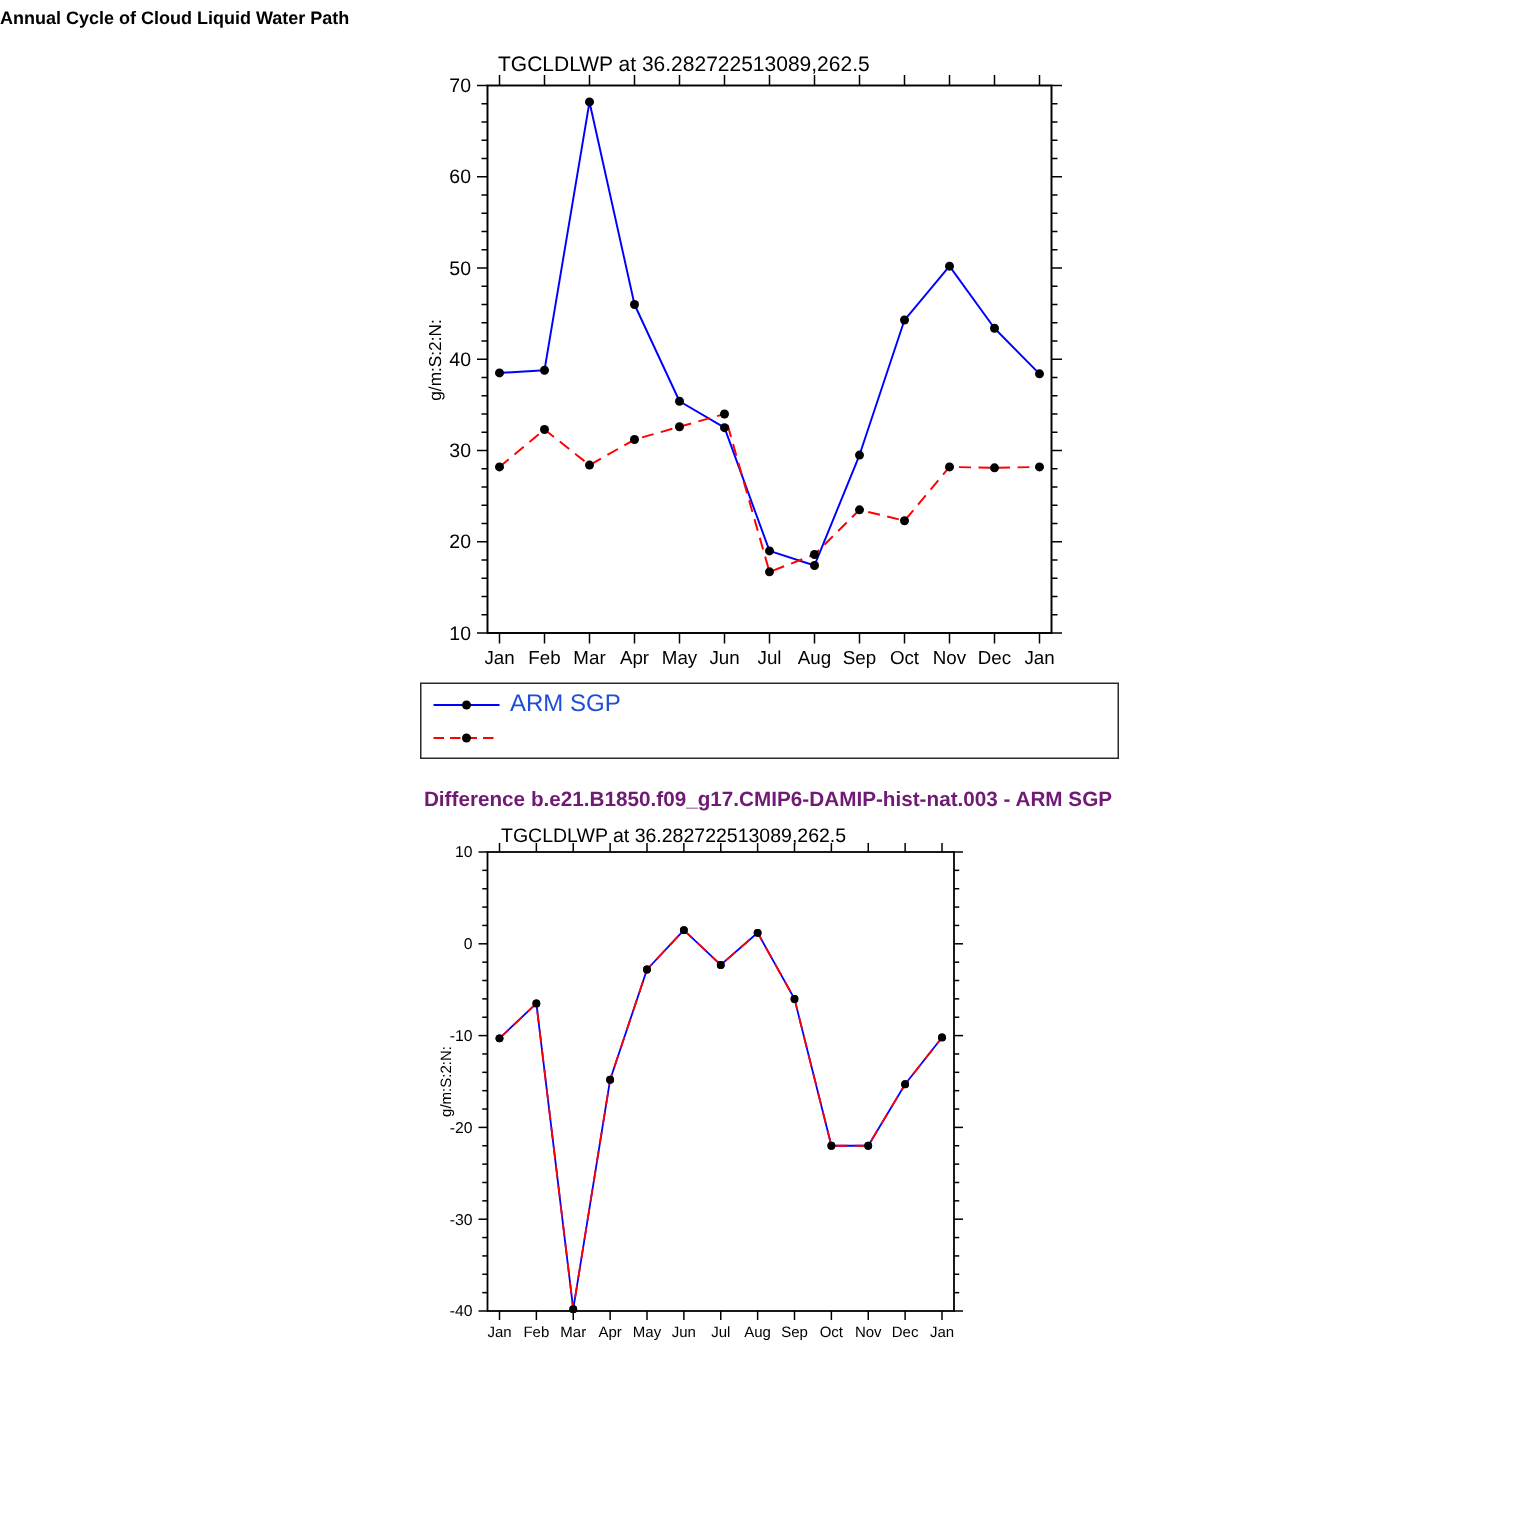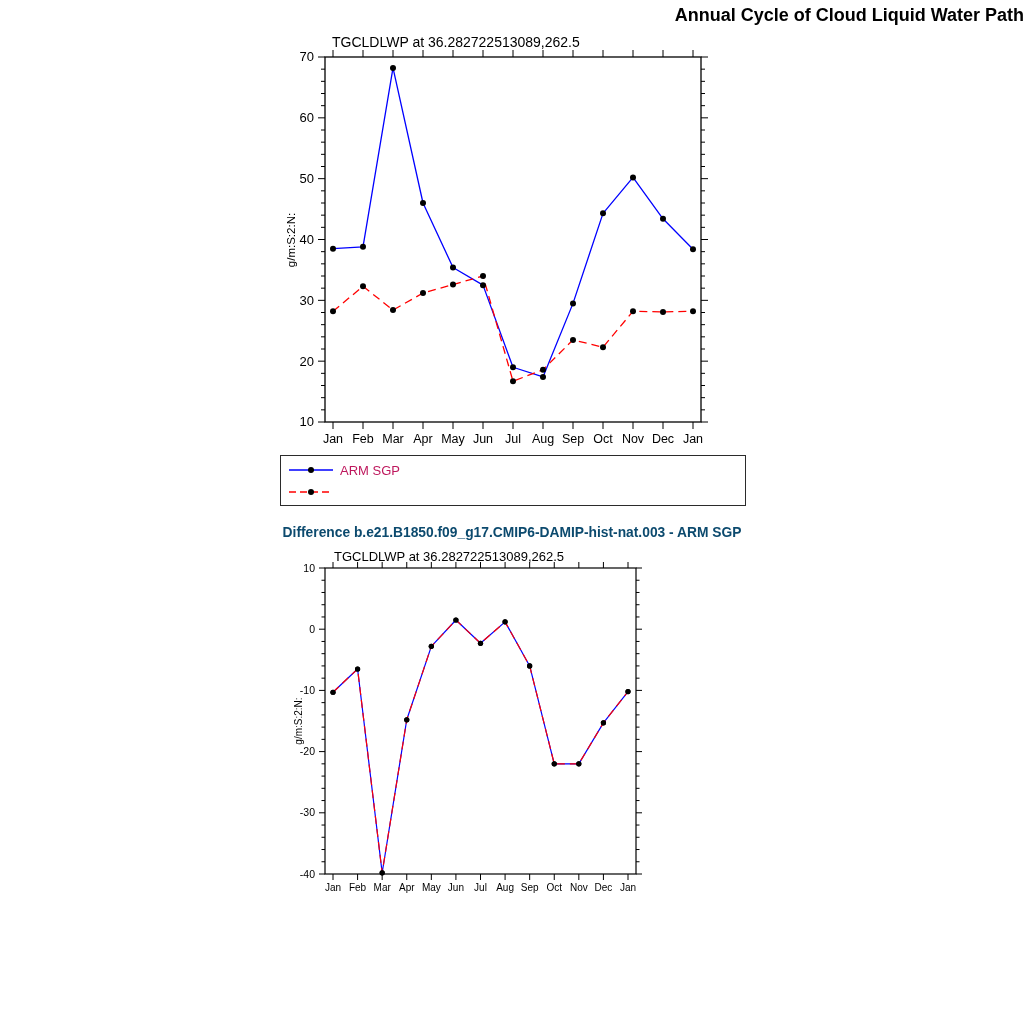--- a/index.html
+++ b/index.html
@@ -11,38 +11,37 @@
   .page {
     position: relative;
     width: 1024px;
     height: 1024px;
     background: #ffffff;
     overflow: hidden;
   }
   .abs { position: absolute; }
   .top-title {
     left: 0; right: 0; top: 5px;
-    text-align: right;
-    font-size: 18px;
+    text-align: left;
+    font-size: 12px;
     font-weight: bold;
     color: #000;
-    margin-left: 12px;
   }
   .top-subtitle {
     left: 332px; top: 34px;
     font-size: 14px;
     color: #000;
     white-space: nowrap;
   }
   .diff-title {
     left: 0; right: 0; top: 525px;
     text-align: center;
     font-size: 13.8px;
     font-weight: bold;
-    color: #0c4a6e;
+    color: #701a75;
   }
   .diff-subtitle {
     left: 334px; top: 549px;
     font-size: 13px;
     color: #000;
     white-space: nowrap;
   }
   .ylab {
     position: absolute;
     white-space: nowrap;
@@ -77,22 +76,22 @@
     align-items: center;
     height: 22px;
   }
   .legend-sample {
     width: 46px;
     height: 14px;
     margin-right: 6px;
     flex: 0 0 46px;
   }
   .legend-label {
-    font-size: 13px;
-    color: #be185d;
+    font-size: 16px;
+    color: #1d4ed8;
     white-space: nowrap;
   }
 </style>
 </head>
 <body>
 
 <div class="page">
 
   <div class="abs top-title">Annual Cycle of Cloud Liquid Water Path</div>
   <div class="abs top-subtitle">TGCLDLWP at 36.282722513089,262.5</div>

